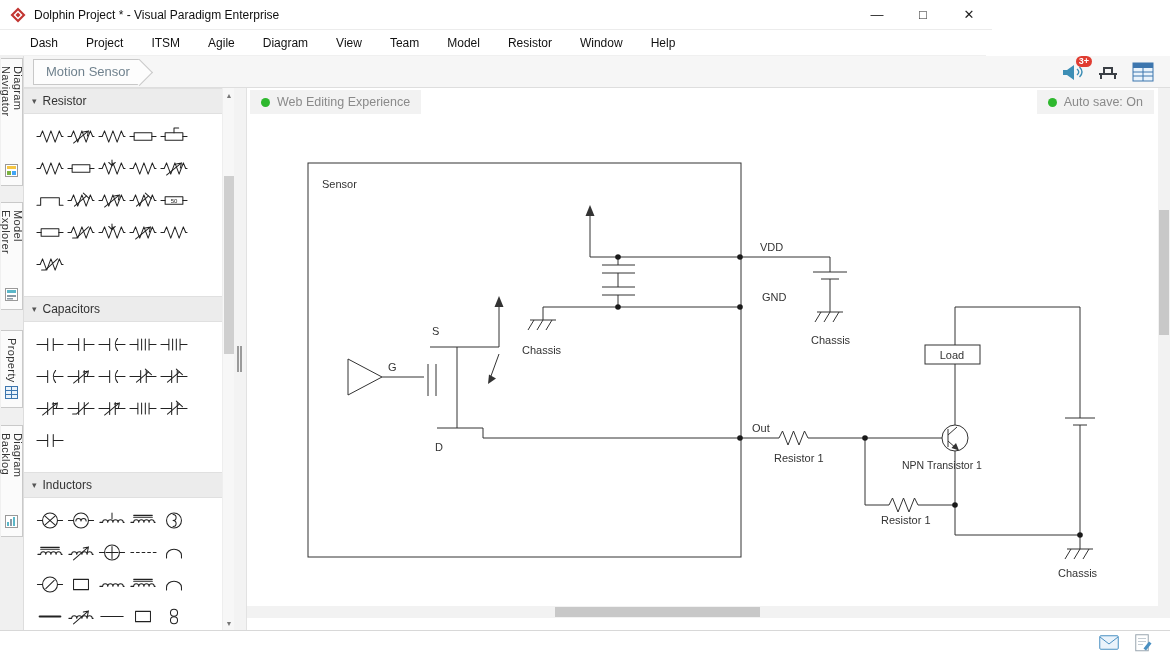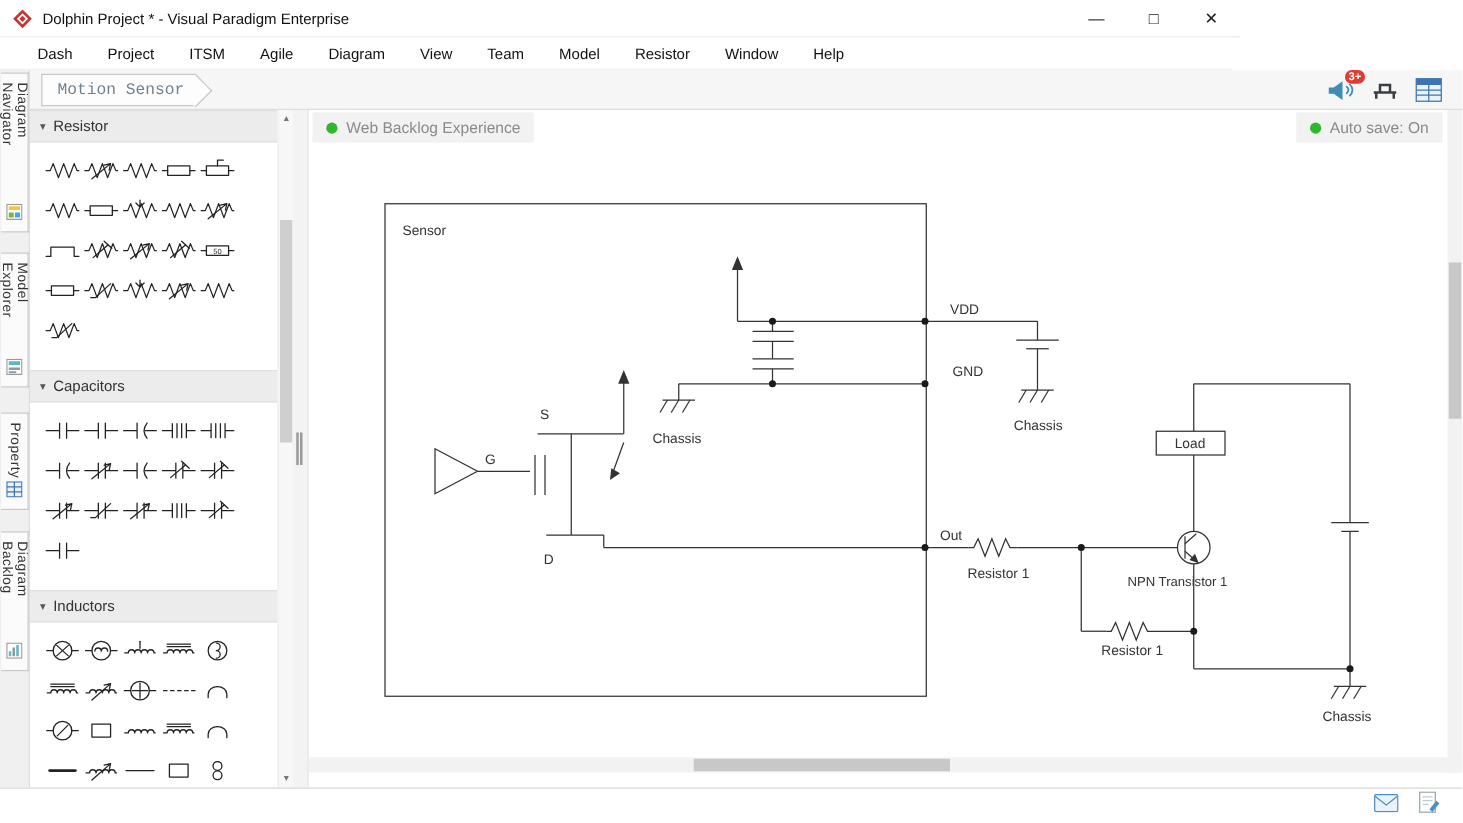--- a/index.html
+++ b/index.html
@@ -15,21 +15,21 @@
     font-size:13px;color:#222;cursor:default;}
   
   .menubar{position:absolute;left:0;top:30px;width:986px;height:26px;background:#fff;
     display:flex;align-items:center;padding-left:16px;border-bottom:1px solid #f0f0f0;}
   .menu-item{font-size:12px;color:#111;padding:0 14px;}
   
   .crumbbar{position:absolute;left:24px;top:56px;right:0;height:32px;background:#f6f6f6;
     border-bottom:1px solid #dedede;display:flex;align-items:center;}
   .crumb-tab{position:relative;margin-left:9px;background:#fdfdfd;border:1px solid #c8c8c8;
     border-right:none;height:26px;display:flex;align-items:center;padding:0 10px 0 12px;
-    color:#70828e;font-size:13px;z-index:1;font-family:Liberation Mono, monospace;}
+    color:#70828e;font-size:13px;z-index:1;}
   .crumb-tab::after{content:'';position:absolute;right:-9px;top:3.5px;width:18px;height:18px;
     background:#fdfdfd;border-top:1px solid #c8c8c8;border-right:1px solid #c8c8c8;
     transform:rotate(45deg);z-index:-1;}
   .crumb-icons{margin-left:auto;display:flex;align-items:center;gap:9px;margin-right:14px;}
   .crumb-icon{position:relative;display:flex;align-items:center;justify-content:center;
     width:26px;height:24px;}
   .notif-badge{position:absolute;top:-4px;right:-6px;background:#e03c31;color:#fff;
     font-size:9px;line-height:11px;padding:0 3px;border-radius:6px;font-weight:bold;}
   
   .dockstrip{position:absolute;left:0;top:56px;width:24px;height:574px;background:#f0f0f0;
@@ -680,21 +680,21 @@
       <text x="811" y="489">Chassis</text>
       <text x="527" y="374">Resistor 1</text>
       <text x="634" y="436">Resistor 1</text>
       <text x="655" y="381" font-size="10.5">NPN Transistor 1</text>
       <text x="705" y="270.5" text-anchor="middle">Load</text>
     </g>
   </svg>
 
   <div class="badge web">
     <span class="dot"></span>
-    <span>Web Backlog Experience</span>
+    <span>Web Editing Experience</span>
   </div>
   <div class="badge autosave">
     <span class="dot"></span>
     <span>Auto save: On</span>
   </div>
 
   <div class="vscroll">
     <span class="thumb"></span>
   </div>
   <div class="hscroll">

